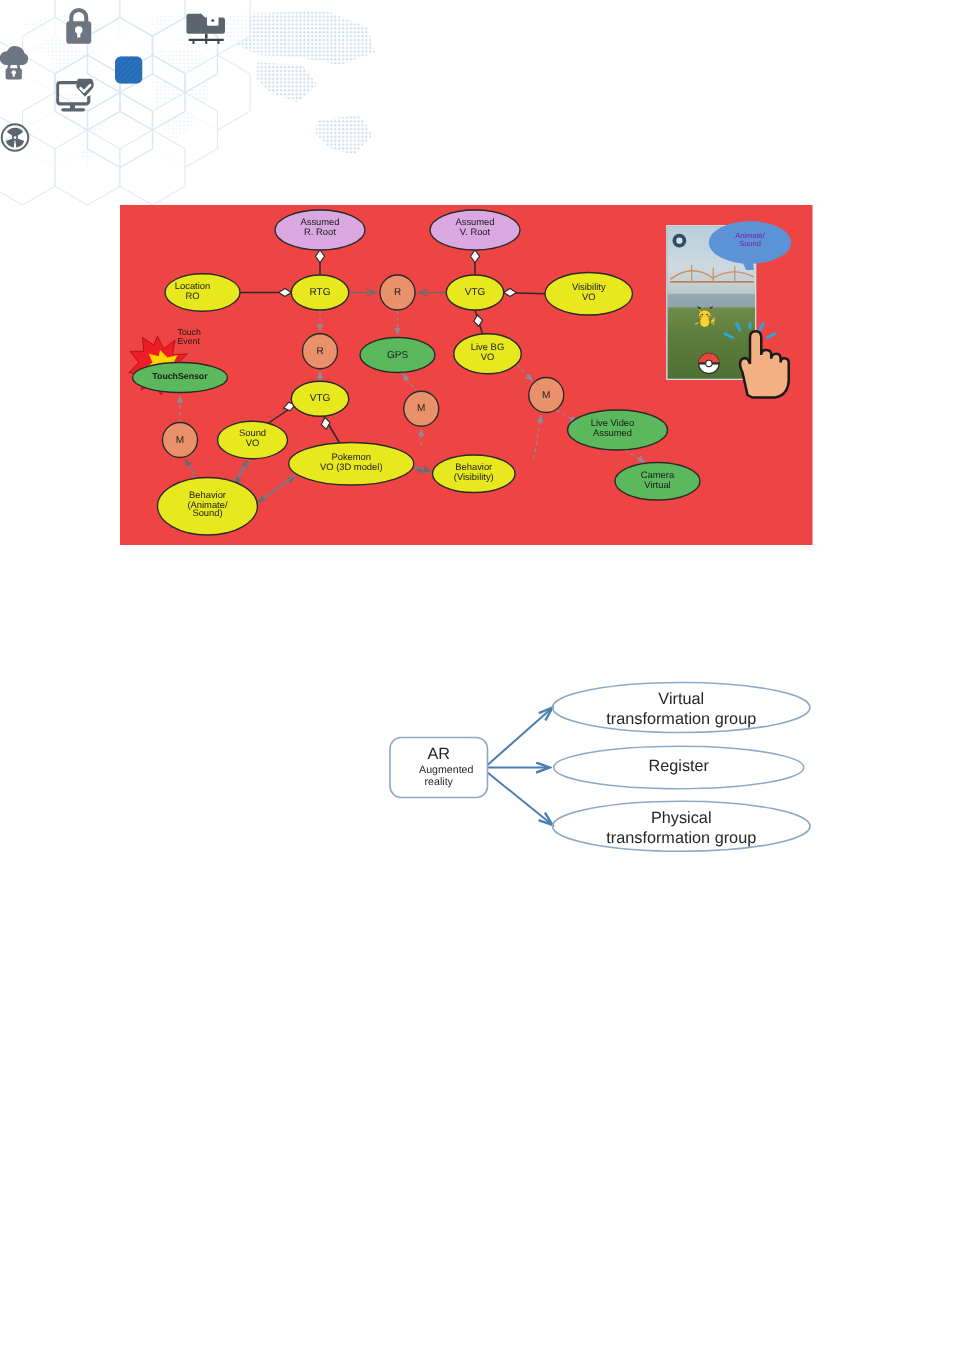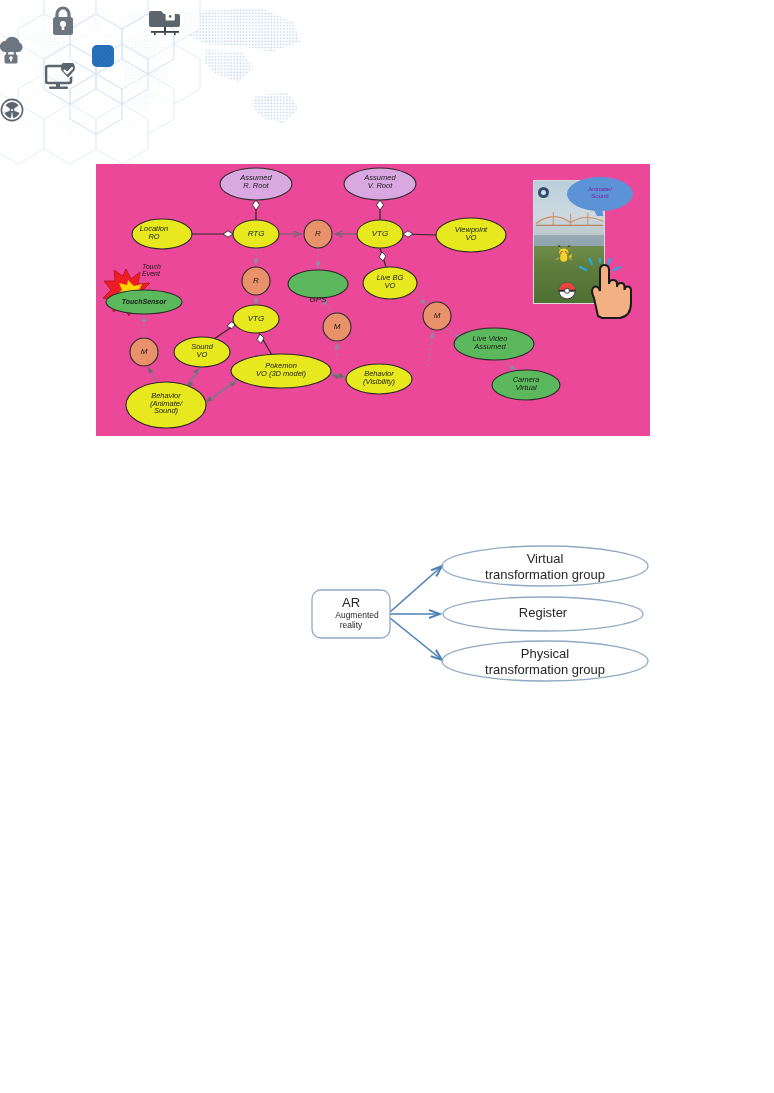--- a/index.html
+++ b/index.html
@@ -20,22 +20,21 @@
   .worldmap {
     position: absolute; left: 10px; top: 0px; width: 300px; height: 150px;
     opacity: .95;
   }
   .hexlayer { position: absolute; left: 0; top: 0; width: 300px; height: 168px; }
   .hdr-icon { position: absolute; }
 
   
   #figure-panel {
     position: absolute; left: 96px; top: 164px; width: 554px; height: 272px;
-    background: #ec4899;
-    font-style: italic;
+    background: #ef4444;
   }
   #node-graph { position: absolute; left: 0; top: 0; width: 554px; height: 272px; }
 
   .node-label {
     position: absolute; text-align: center; line-height: 1.03;
     color: #1a1a1a; pointer-events: none;
     font-family: "Liberation Sans", sans-serif;
   }
 
   
@@ -302,25 +301,25 @@
       <div>V. Root</div>
     </div>
     <div class="node-label" style="left:36px; top:61px; width:44px; font-size:7.5px;">
       <div>Location</div>
       <div>RO</div>
     </div>
     <div class="node-label" style="left:137px; top:66px; width:46px; font-size:8px;">RTG</div>
     <div class="node-label" style="left:208px; top:66px; width:28px; font-size:8px;">R</div>
     <div class="node-label" style="left:261px; top:66px; width:46px; font-size:8px;">VTG</div>
     <div class="node-label" style="left:340px; top:62px; width:70px; font-size:7.5px;">
-      <div>Viewpoint</div>
+      <div>Visibility</div>
       <div>VO</div>
     </div>
     <div class="node-label" style="left:146px; top:113px; width:28px; font-size:8px;">R</div>
-    <div class="node-label" style="left:192px; top:132px; width:60px; font-size:8px;">GPS</div>
+    <div class="node-label" style="left:192px; top:116px; width:60px; font-size:8px;">GPS</div>
     <div class="node-label" style="left:267px; top:110px; width:54px; font-size:7.5px;">
       <div>Live BG</div>
       <div>VO</div>
     </div>
     <div class="node-label" style="left:10px; top:134px; width:76px; font-size:7px; font-weight:bold;">TouchSensor</div>
     <div class="node-label" style="left:137px; top:151px; width:46px; font-size:8px;">VTG</div>
     <div class="node-label" style="left:34px; top:184px; width:28px; font-size:8px;">M</div>
     <div class="node-label" style="left:227px; top:159px; width:28px; font-size:8px;">M</div>
     <div class="node-label" style="left:327px; top:148px; width:28px; font-size:8px;">M</div>
     <div class="node-label" style="left:78px; top:179px; width:56px; font-size:7.5px;">

